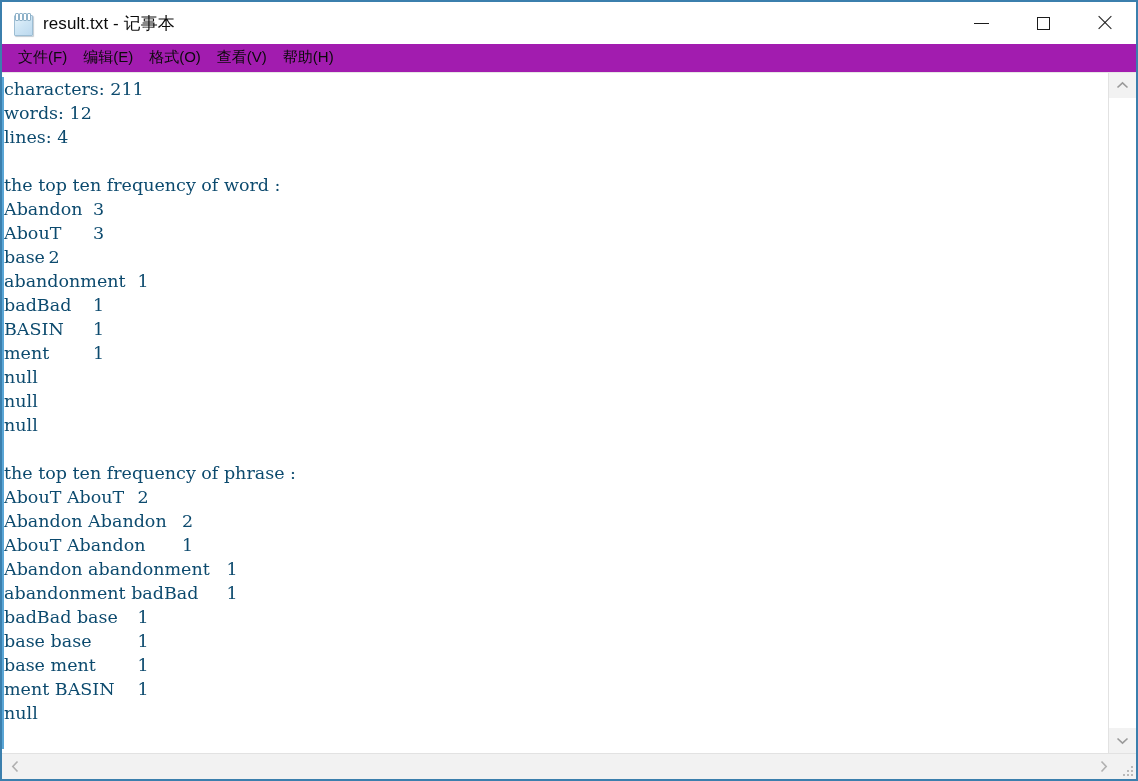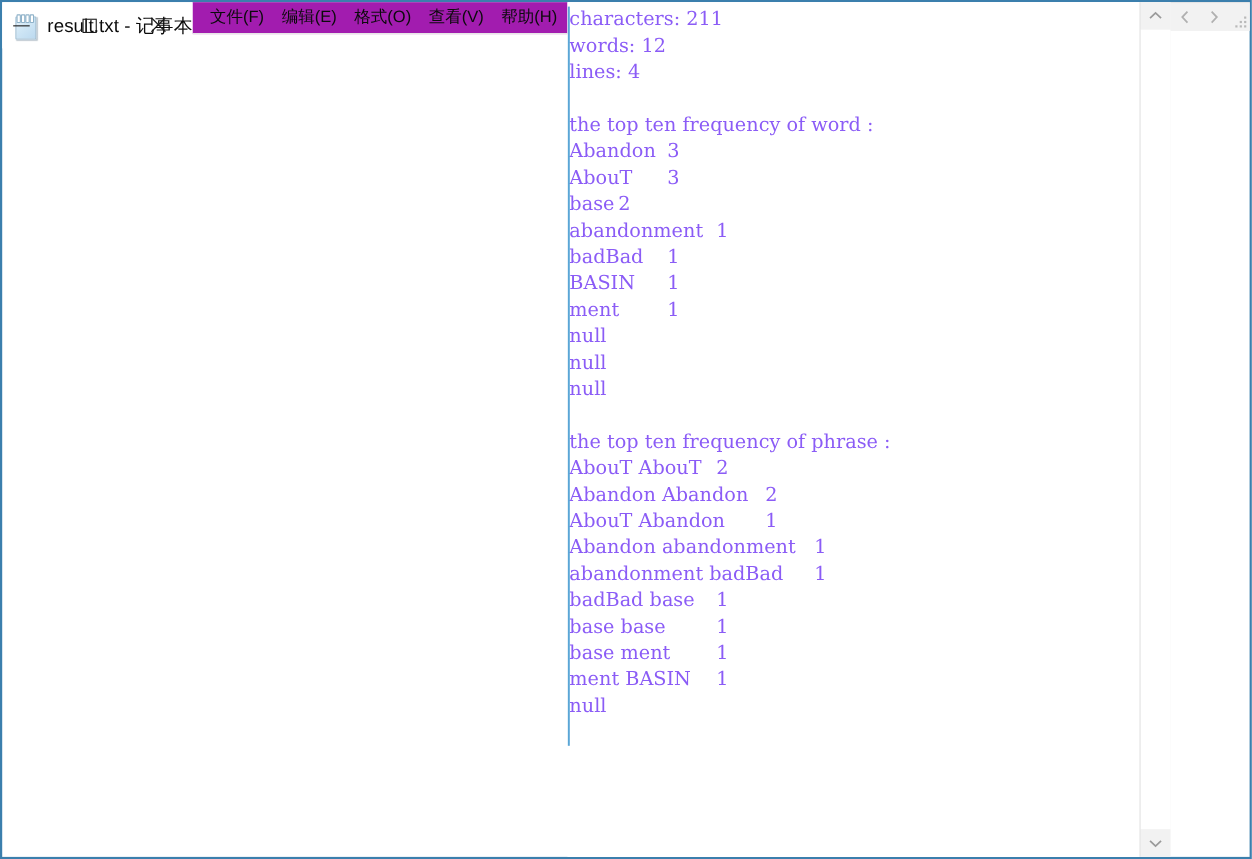--- a/index.html
+++ b/index.html
@@ -17,20 +17,21 @@
   
   #window {
     position: absolute;
     left: 0; top: 0;
     width: 1138px;
     height: 781px;
     box-sizing: border-box;
     border: 2px solid #3b7fad;
     background: #ffffff;
     display: flex;
+    flex-direction: column;
   }
 
   
   #titlebar {
     height: 42px;
     min-height: 42px;
     background: #ffffff;
     display: flex;
     align-items: center;
     position: relative;
@@ -161,21 +162,21 @@
     position: relative;
     overflow: hidden;
     background: #ffffff;
     padding: 4px 0 0 2px;
     box-sizing: border-box;
   }
   #text-content {
     font-family: "DejaVu Serif", "Liberation Serif", serif;
     font-size: 17.5px;
     line-height: 24px;
-    color: #8b5cf6;
+    color: #0c4a6e;
     white-space: pre;
     margin: 0;
     padding: 0;
     letter-spacing: 0px;
   }
   #caret {
     position: absolute;
     left: 0px;
     top: 4px;
     width: 2px;

